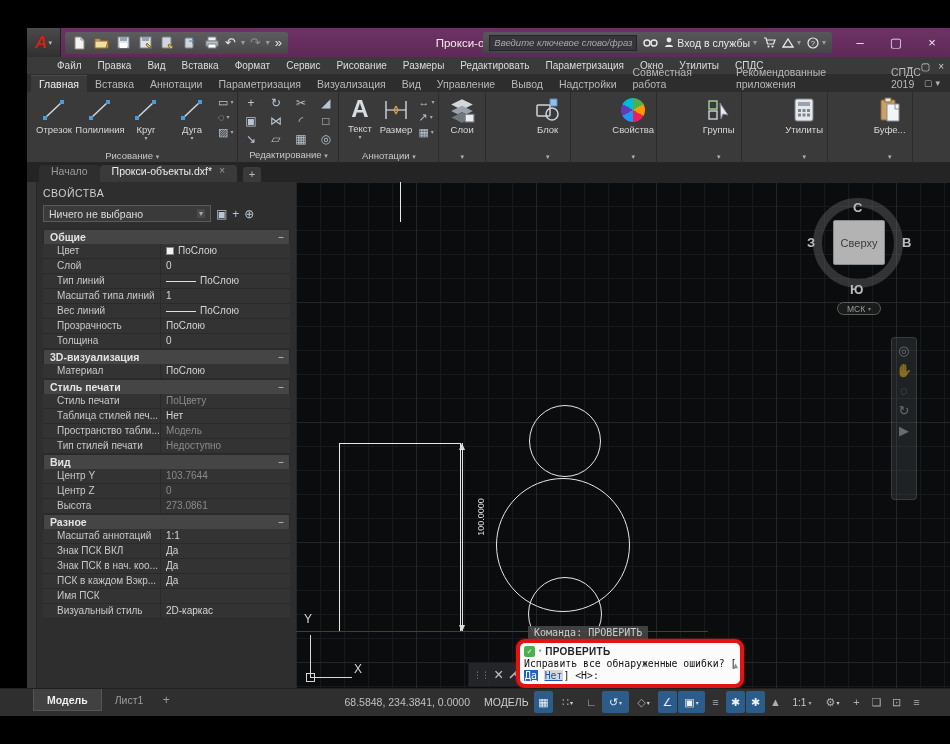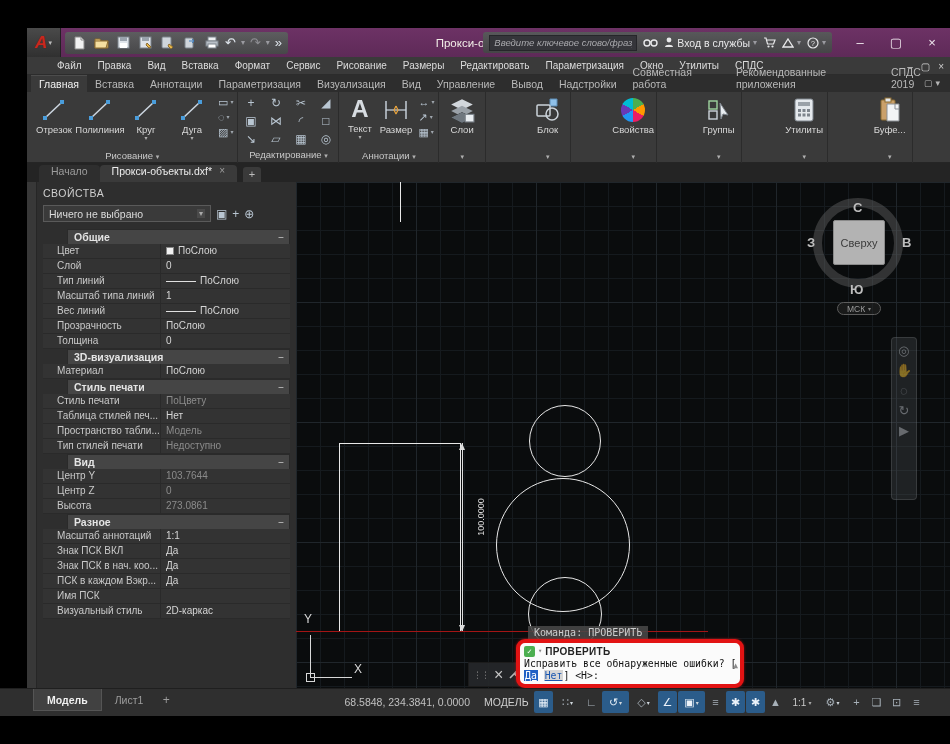--- a/index.html
+++ b/index.html
@@ -98,21 +98,21 @@
   .paltitle { color:#cfcfcf; font-size:10.5px; letter-spacing:.5px; margin:2px 0 6px 4px; }
   .selrow { display:flex; align-items:center; gap:5px; margin:0 0 7px 4px; }
   .selbox { flex:0 0 168px; height:17px; background:#3a3a3a; border:1px solid #5a5a5a;
     color:#dcdcdc; font-size:10.5px; display:flex; align-items:center; padding:0 5px;
     justify-content:space-between; }
   .selbox .dd { color:#aaa; font-size:8px; background:#4a4a4a; padding:0 2px; }
   .selico { color:#b9c6d2; font-size:12px; }
   .psec { margin-left:4px; }
   .psechead { height:15px; background:#454545; color:#e4e4e4; font-size:10.5px;
     font-weight:bold; display:flex; align-items:center; justify-content:space-between;
-    padding:0 5px 0 6px; border:1px solid #2a2a2a; border-bottom:none;margin-left:24px; }
+    padding:0 5px 0 6px; border:1px solid #2a2a2a; border-bottom:none; }
   .psechead .minus { font-weight:normal; color:#cfcfcf; font-size:10px; }
   .prow { height:15px; display:flex; border-bottom:1px solid #2a2a2a; font-size:10px;
     background:#333333; }
   .plabel { flex:0 0 118px; color:#c9c9c9; padding-left:14px; line-height:14px;
     white-space:nowrap; overflow:hidden; border-right:1px solid #2a2a2a; }
   .pvalue { flex:1; color:#d6d6d6; line-height:14px; padding-left:5px; display:flex;
     align-items:center; gap:4px; white-space:nowrap; overflow:hidden; }
   .prow.dim .pvalue { color:#8b8b8b; }
   .swbox { display:none; width:8px; height:8px; background:#f2f2f2; border:1px solid #888; }
   .prow.swatch .swbox { display:inline-block; }

